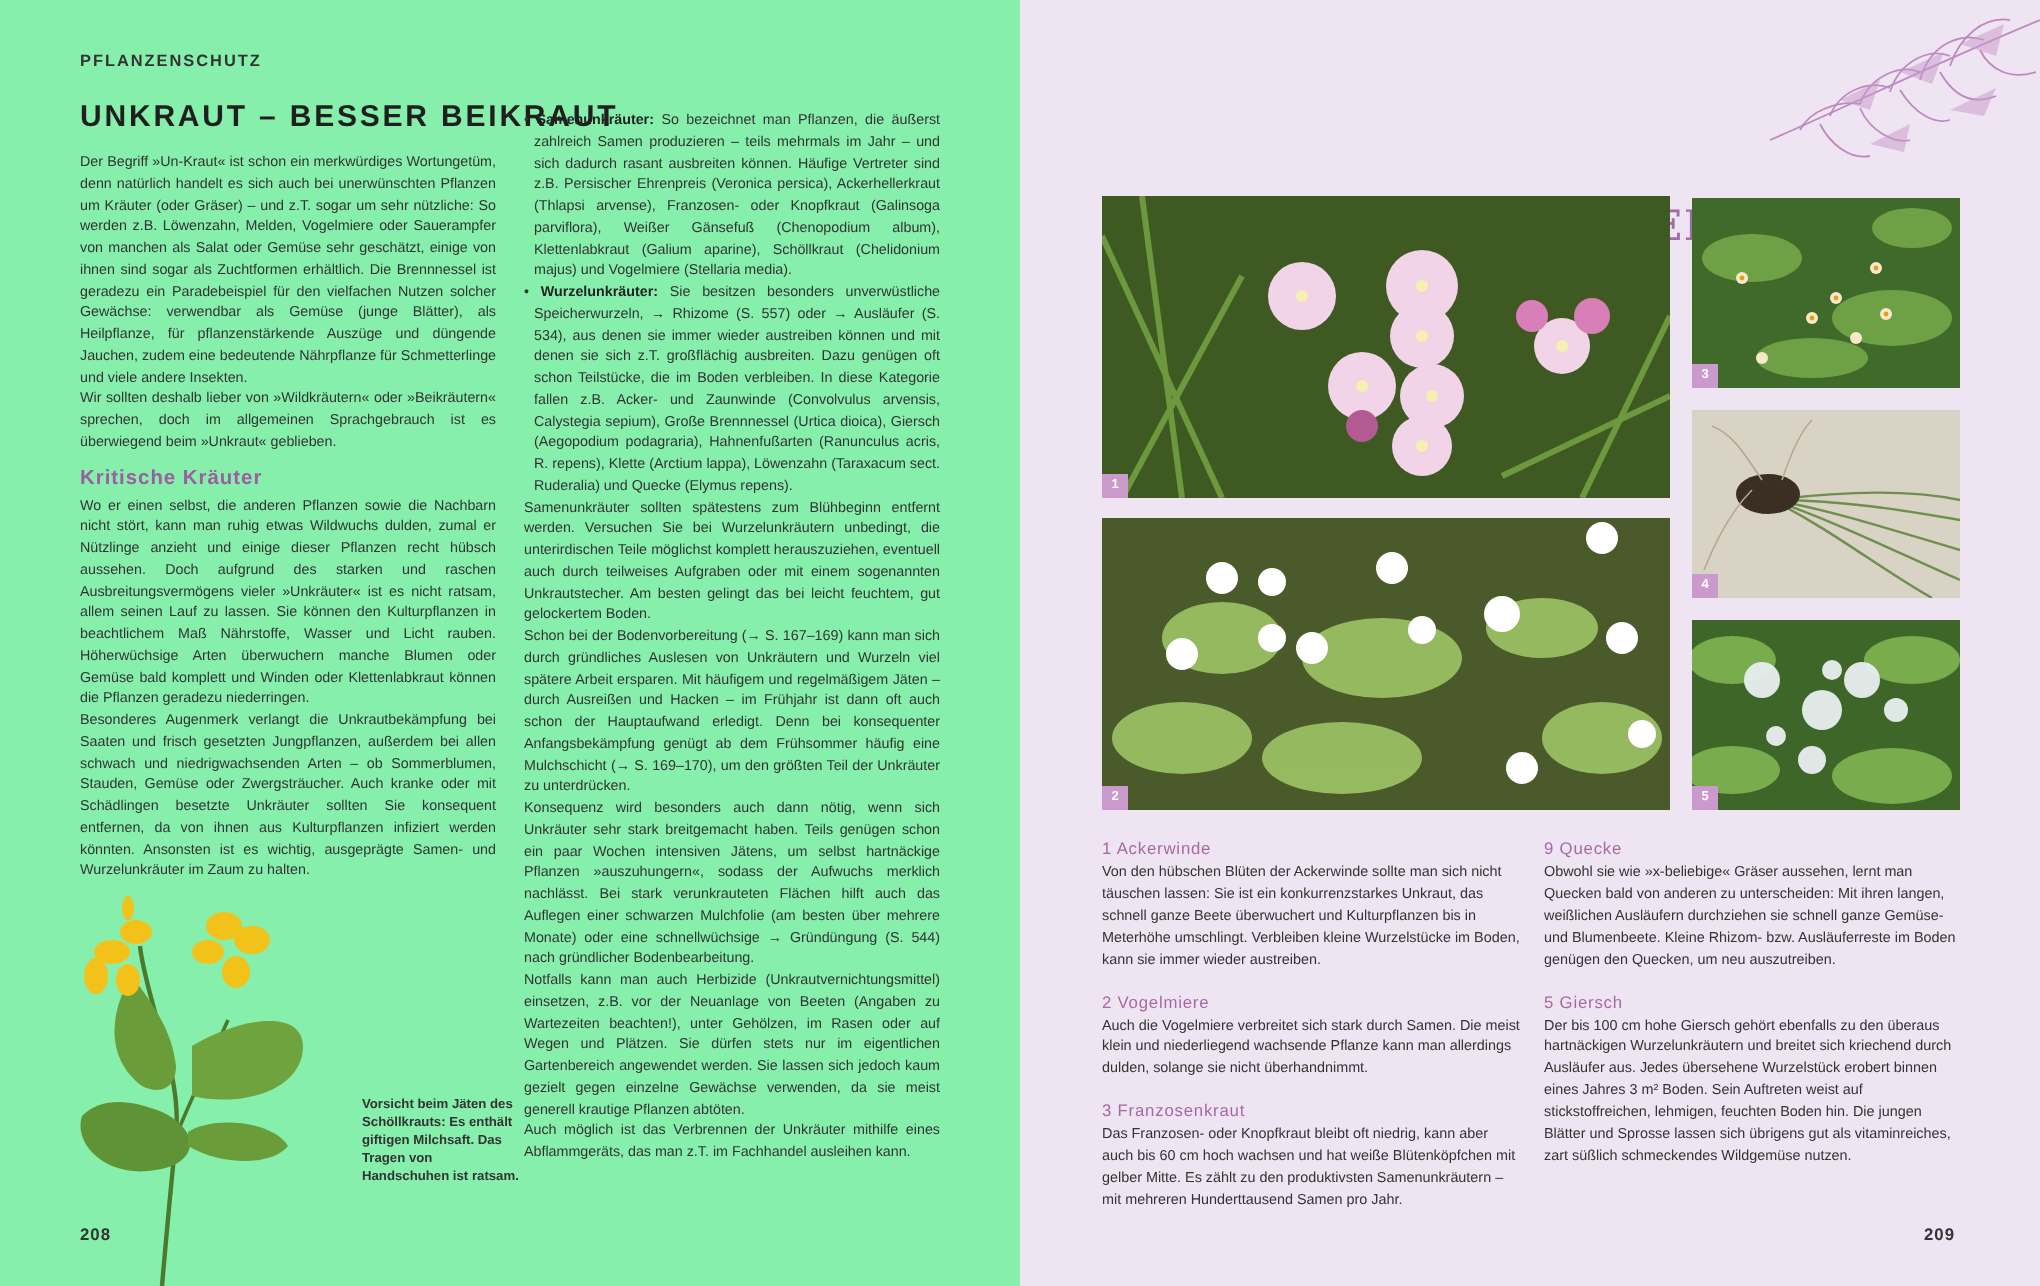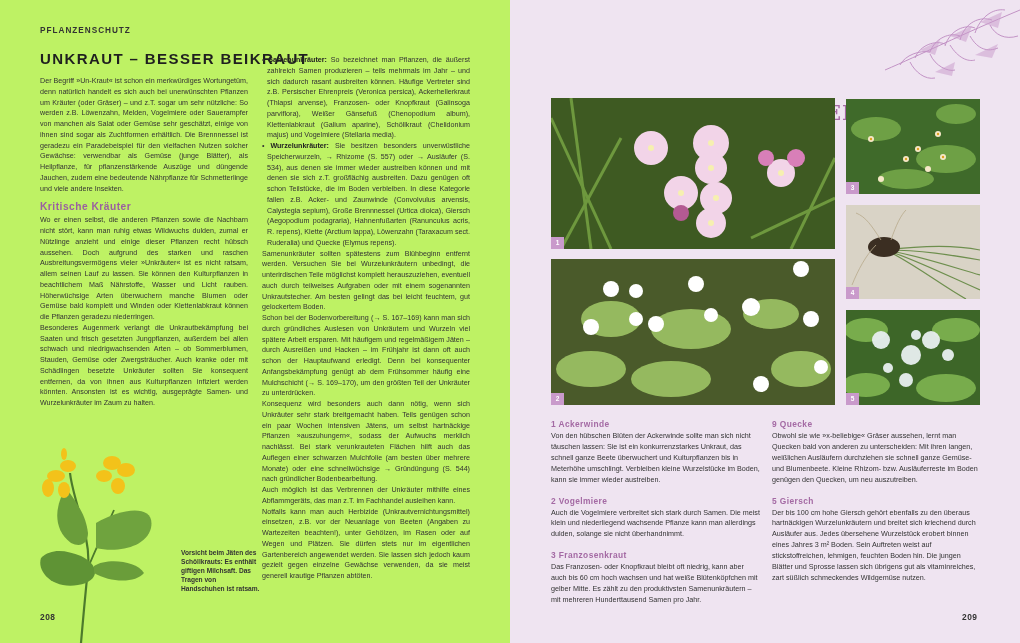--- a/index.html
+++ b/index.html
@@ -1,19 +1,19 @@
 <!DOCTYPE html>
 <html><head>
 <meta charset="utf-8">
 <style>
   * { margin: 0; padding: 0; box-sizing: border-box; }
   html, body { width: 1020px; height: 643px; overflow: hidden; background: #fff; }
   body { font-family: "Liberation Sans", sans-serif; color: #2b2b2b; position: relative; }
 
-  .page-left { position: absolute; left: 0; top: 0; width: 510px; height: 643px; background: #bef264; }
+  .page-left { position: absolute; left: 0; top: 0; width: 510px; height: 643px; background: #86efac; }
   .page-right { position: absolute; left: 510px; top: 0; width: 510px; height: 643px; background: #efe4f1; }
 
   .runner { position: absolute; left: 40px; top: 26px; font-size: 8.2px; font-weight: bold; letter-spacing: 1px; color: #333; }
   .main-title { position: absolute; left: 40px; top: 50px; font-size: 15px; font-weight: bold; letter-spacing: 1.4px; color: #1f1f1f; }
 
   .col { position: absolute; font-size: 7.15px; line-height: 10.75px; color: #333; text-align: justify; hyphens: auto; }
   .col p { margin: 0; }
   .col b { font-weight: bold; color: #222; }
 
   .col-a { left: 40px; top: 76px; width: 208px; }
@@ -36,47 +36,48 @@
   .photo svg { width: 100%; height: 100%; display: block; }
   .photo .num { position: absolute; left: 0; bottom: 0; width: 13px; height: 12px; background: #c99acb; color: #fff; font-size: 6.5px; line-height: 12px; text-align: center; font-weight: bold; }
 
   .ph1 { left: 551px; top: 98px; width: 284px; height: 151px; }
   .ph2 { left: 551px; top: 259px; width: 284px; height: 146px; }
   .ph3 { left: 846px; top: 99px; width: 134px; height: 95px; }
   .ph4 { left: 846px; top: 205px; width: 134px; height: 94px; }
   .ph5 { left: 846px; top: 310px; width: 134px; height: 95px; }
 
   .desc { position: absolute; font-size: 7.2px; line-height: 10.9px; color: #333; }
-  .desc h4 { font-size: 8.4px; font-weight: bold; color: #a46aa4; letter-spacing: 0.4px; margin-bottom: 1px; line-height: 11px; }
+  .desc h4 { font-size: 8.4px; font-weight: normal; color: #a46aa4; letter-spacing: 0.4px; margin-bottom: 1px; line-height: 11px; }
   .desc .entry { margin-bottom: 10px; }
   .desc-a { left: 551px; top: 419px; width: 210px; }
   .desc-b { left: 772px; top: 419px; width: 210px; }
 </style>
 </head>
 <body>
 
 <div class="page-left">
   <div class="runner">PFLANZENSCHUTZ</div>
   <h1 class="main-title">UNKRAUT – BESSER BEIKRAUT</h1>
 
   <div class="col col-a">
     <p>Der Begriff »Un-Kraut« ist schon ein merkwürdiges Wortungetüm, denn natürlich handelt es sich auch bei unerwünschten Pflanzen um Kräuter (oder Gräser) – und z.T. sogar um sehr nützliche: So werden z.B. Löwenzahn, Melden, Vogelmiere oder Sauerampfer von manchen als Salat oder Gemüse sehr geschätzt, einige von ihnen sind sogar als Zuchtformen erhältlich. Die Brennnessel ist geradezu ein Paradebeispiel für den vielfachen Nutzen solcher Gewächse: verwendbar als Gemüse (junge Blätter), als Heilpflanze, für pflanzenstärkende Auszüge und düngende Jauchen, zudem eine bedeutende Nährpflanze für Schmetterlinge und viele andere Insekten.</p>
+    <p>Wir sollten deshalb lieber von »Wildkräutern« oder »Beikräutern« sprechen, doch im allgemeinen Sprachgebrauch ist es überwiegend beim »Unkraut« geblieben.</p>
     <div class="subhead">Kritische Kräuter</div>
     <p>Wo er einen selbst, die anderen Pflanzen sowie die Nachbarn nicht stört, kann man ruhig etwas Wildwuchs dulden, zumal er Nützlinge anzieht und einige dieser Pflanzen recht hübsch aussehen. Doch aufgrund des starken und raschen Ausbreitungsvermögens vieler »Unkräuter« ist es nicht ratsam, allem seinen Lauf zu lassen. Sie können den Kulturpflanzen in beachtlichem Maß Nährstoffe, Wasser und Licht rauben. Höherwüchsige Arten überwuchern manche Blumen oder Gemüse bald komplett und Winden oder Klettenlabkraut können die Pflanzen geradezu niederringen.</p>
     <p>Besonderes Augenmerk verlangt die Unkrautbekämpfung bei Saaten und frisch gesetzten Jungpflanzen, außerdem bei allen schwach und niedrigwachsenden Arten – ob Sommerblumen, Stauden, Gemüse oder Zwergsträucher. Auch kranke oder mit Schädlingen besetzte Unkräuter sollten Sie konsequent entfernen, da von ihnen aus Kulturpflanzen infiziert werden könnten. Ansonsten ist es wichtig, ausgeprägte Samen- und Wurzelunkräuter im Zaum zu halten.</p>
   </div>
 
   <div class="col col-b">
     <p class="bullet">• <b>Samenunkräuter:</b> <span>So bezeichnet man Pflanzen, die äußerst zahlreich Samen produzieren – teils mehrmals im Jahr – und sich dadurch rasant ausbreiten können. Häufige Vertreter sind z.B. Persischer Ehrenpreis (Veronica persica), Ackerhellerkraut (Thlapsi arvense), Franzosen- oder Knopfkraut (Galinsoga parviflora), Weißer Gänsefuß (Chenopodium album), Klettenlabkraut (Galium aparine), Schöllkraut (Chelidonium majus) und Vogelmiere (Stellaria media).</span></p>
     <p class="bullet">• <b>Wurzelunkräuter:</b> <span>Sie besitzen besonders unverwüstliche Speicherwurzeln, → Rhizome (S. 557) oder → Ausläufer (S. 534), aus denen sie immer wieder austreiben können und mit denen sie sich z.T. großflächig ausbreiten. Dazu genügen oft schon Teilstücke, die im Boden verbleiben. In diese Kategorie fallen z.B. Acker- und Zaunwinde (Convolvulus arvensis, Calystegia sepium), Große Brennnessel (Urtica dioica), Giersch (Aegopodium podagraria), Hahnenfußarten (Ranunculus acris, R. repens), Klette (Arctium lappa), Löwenzahn (Taraxacum sect. Ruderalia) und Quecke (Elymus repens).</span></p>
     <p>Samenunkräuter sollten spätestens zum Blühbeginn entfernt werden. Versuchen Sie bei Wurzelunkräutern unbedingt, die unterirdischen Teile möglichst komplett herauszuziehen, eventuell auch durch teilweises Aufgraben oder mit einem sogenannten Unkrautstecher. Am besten gelingt das bei leicht feuchtem, gut gelockertem Boden.</p>
     <p>Schon bei der Bodenvorbereitung (→ S. 167–169) kann man sich durch gründliches Auslesen von Unkräutern und Wurzeln viel spätere Arbeit ersparen. Mit häufigem und regelmäßigem Jäten – durch Ausreißen und Hacken – im Frühjahr ist dann oft auch schon der Hauptaufwand erledigt. Denn bei konsequenter Anfangsbekämpfung genügt ab dem Frühsommer häufig eine Mulchschicht (→ S. 169–170), um den größten Teil der Unkräuter zu unterdrücken.</p>
     <p>Konsequenz wird besonders auch dann nötig, wenn sich Unkräuter sehr stark breitgemacht haben. Teils genügen schon ein paar Wochen intensiven Jätens, um selbst hartnäckige Pflanzen »auszuhungern«, sodass der Aufwuchs merklich nachlässt. Bei stark verunkrauteten Flächen hilft auch das Auflegen einer schwarzen Mulchfolie (am besten über mehrere Monate) oder eine schnellwüchsige → Gründüngung (S. 544) nach gründlicher Bodenbearbeitung.</p>
+    <p>Notfalls kann man auch Herbizide (Unkrautvernichtungsmittel) einsetzen, z.B. vor der Neuanlage von Beeten (Angaben zu Wartezeiten beachten!), unter Gehölzen, im Rasen oder auf Wegen und Plätzen. Sie dürfen stets nur im eigentlichen Gartenbereich angewendet werden. Sie lassen sich jedoch kaum gezielt gegen einzelne Gewächse verwenden, da sie meist generell krautige Pflanzen abtöten.</p>
     <p>Auch möglich ist das Verbrennen der Unkräuter mithilfe eines Abflammgeräts, das man z.T. im Fachhandel ausleihen kann.</p>
-    <p>Notfalls kann man auch Herbizide (Unkrautvernichtungsmittel) einsetzen, z.B. vor der Neuanlage von Beeten (Angaben zu Wartezeiten beachten!), unter Gehölzen, im Rasen oder auf Wegen und Plätzen. Sie dürfen stets nur im eigentlichen Gartenbereich angewendet werden. Sie lassen sich jedoch kaum gezielt gegen einzelne Gewächse verwenden, da sie meist generell krautige Pflanzen abtöten.</p>
   </div>
 
   <svg class="plant-illu" viewBox="0 0 150 195">
     <path d="M55 195 C58 160 60 140 62 120 C64 100 58 80 52 60 C48 45 45 35 44 25" stroke="#4c7a2c" stroke-width="2.2" fill="none"></path>
     <path d="M62 120 C70 100 80 80 88 62" stroke="#4c7a2c" stroke-width="1.8" fill="none"></path>
     <path d="M40 40 C 30 55, 25 80, 45 95 C 55 100, 62 95, 62 85 C 60 70, 55 60, 40 40 Z" fill="#6a9d3a"></path>
     <path d="M70 75 C 95 60, 130 55, 125 80 C 120 100, 90 105, 70 100 Z" fill="#6fa33e"></path>
     <path d="M15 110 C 10 125, 30 145, 60 135 C 75 128, 70 115, 55 108 C 40 102, 25 100, 15 110 Z" fill="#5f9335"></path>
     <path d="M68 118 C 80 110, 110 112, 118 125 C 110 135, 85 135, 68 125 Z" fill="#6a9d3a"></path>
     <g fill="#f3c21a">

